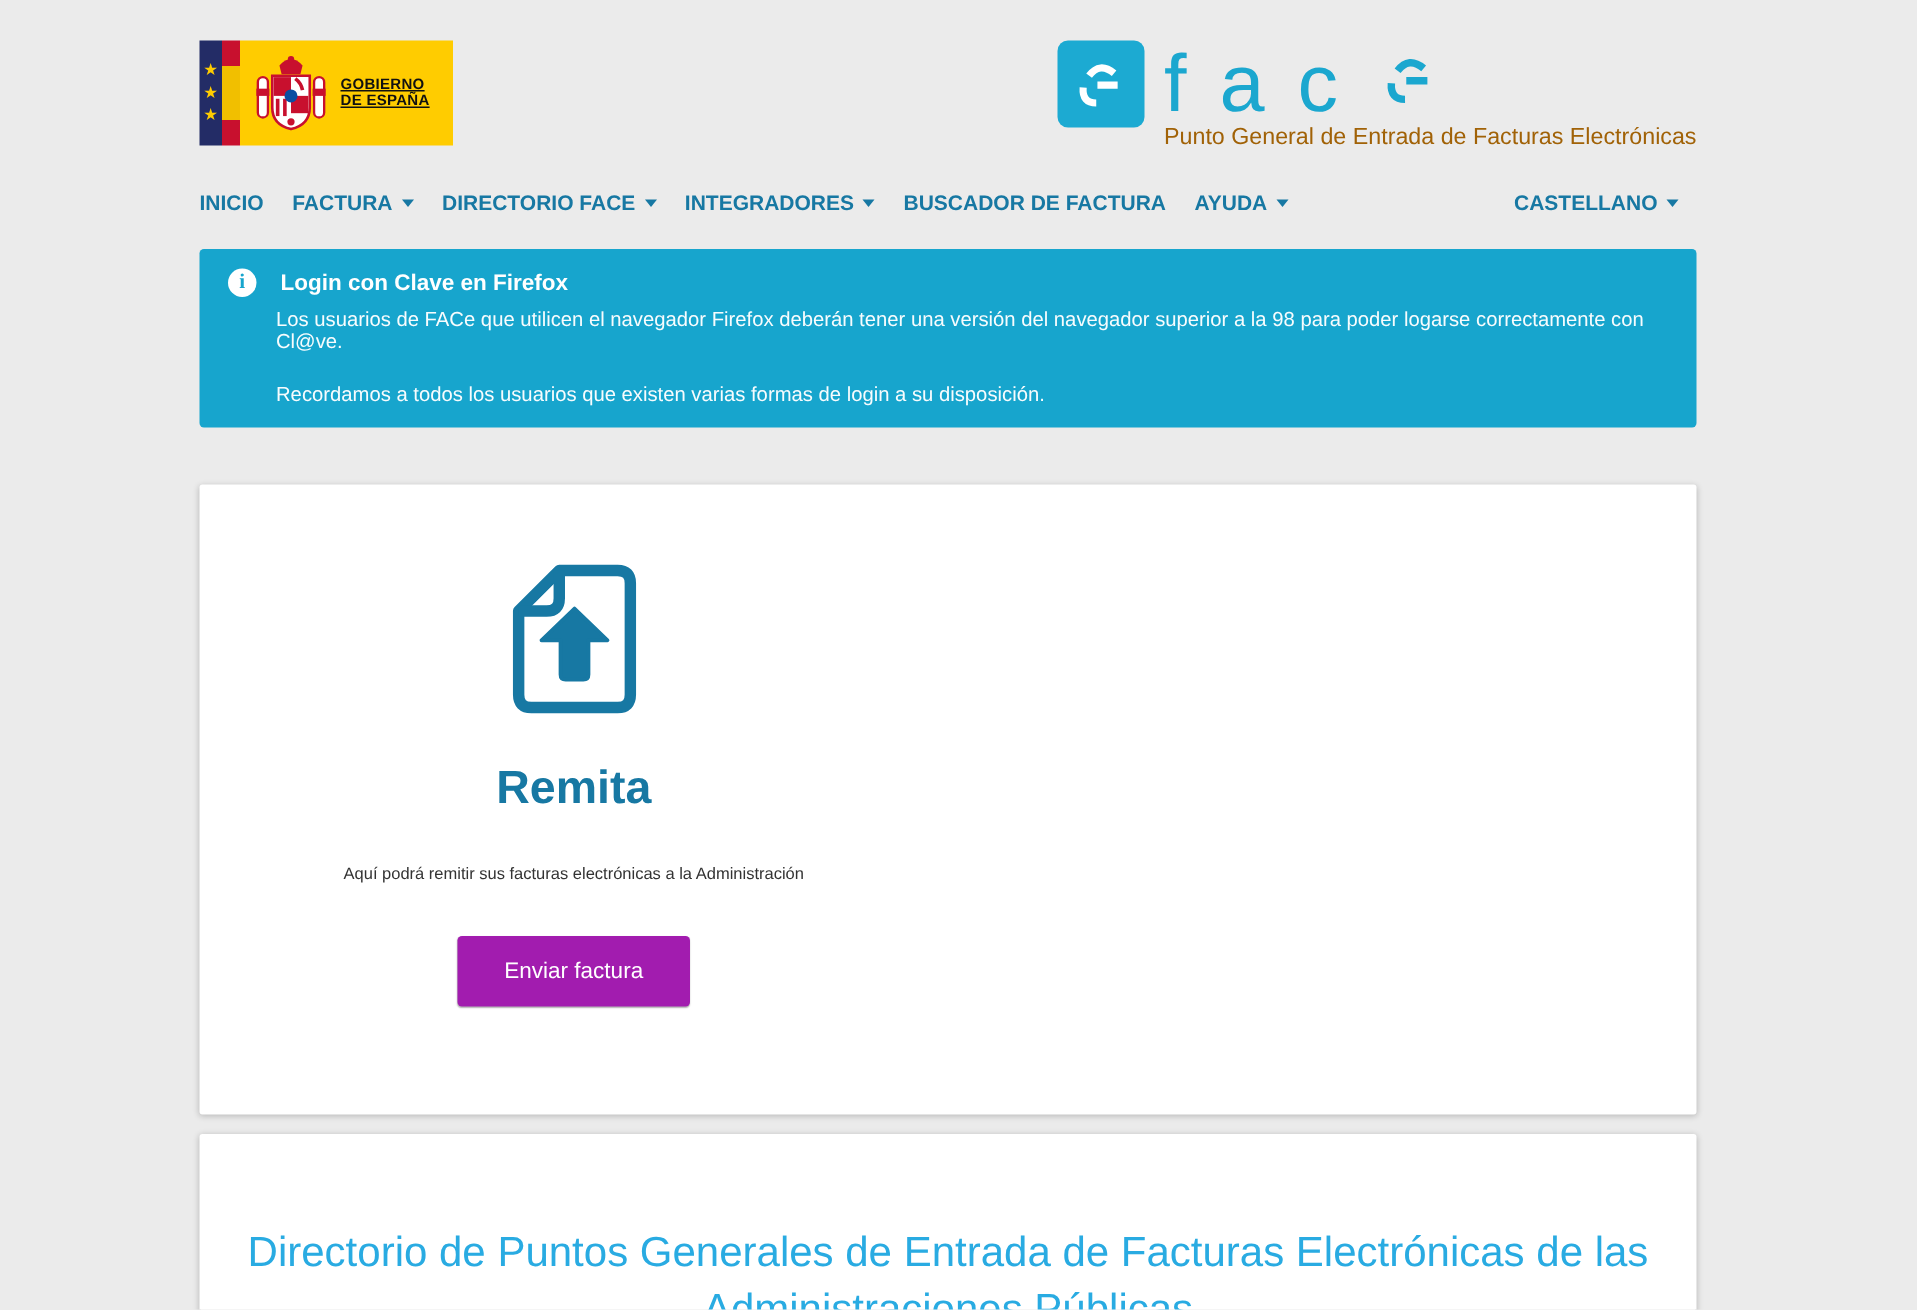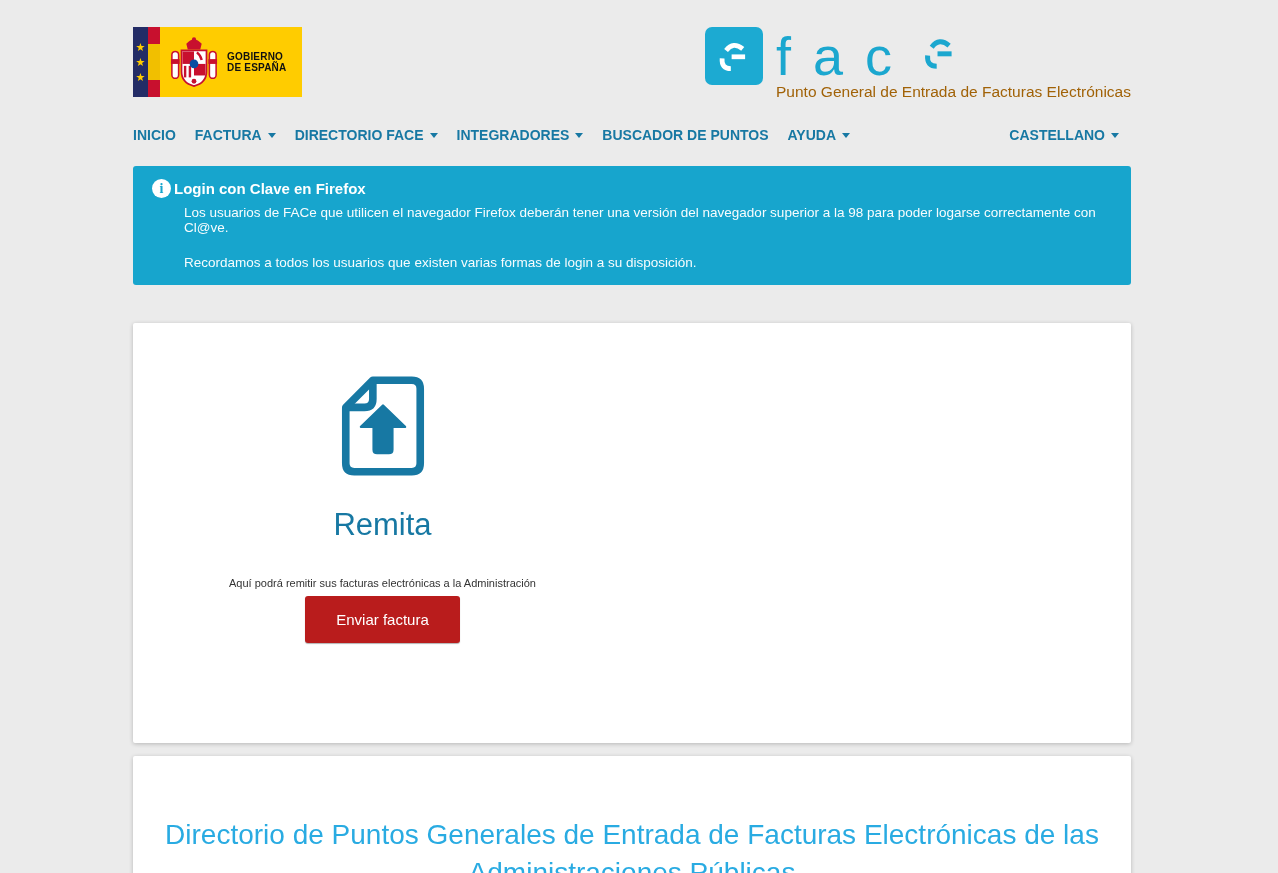--- a/index.html
+++ b/index.html
@@ -14,52 +14,52 @@
   
   header { display:flex; justify-content:space-between; align-items:flex-start; padding-top:27px; }
 
   .gov-logo { display:flex; width:169px; height:70px; cursor:pointer; }
   .eu-strip { width:15px; background:#232c66; display:flex; flex-direction:column; align-items:center; justify-content:center; gap:5px; }
   .eu-strip .star { color:#ffcc00; font-size:11px; line-height:10px; }
   .flag-strip { width:12px; display:flex; flex-direction:column; }
   .flag-strip .r { flex:0 0 17px; background:#c8102e; }
   .flag-strip .y { flex:1; background:#f1bf00; }
   .gov-field { flex:1; background:#ffcc00; display:flex; align-items:center; padding-left:9px; }
-  .gov-text { margin-left:8px; font-size:10px; font-weight:bold; line-height:11.5px; color:#111; letter-spacing:.2px; }
+  .gov-text { margin-left:8px; font-size:10px; font-weight:bold; line-height:11.5px; color:#111; letter-spacing:.2px;text-decoration:underline; }
 
   .face-brand { display:flex; align-items:flex-start; cursor:pointer; }
   .face-icon { width:58px; height:58px; background:#1caad2; border-radius:7px; flex:0 0 auto; display:flex; align-items:center; justify-content:center; }
   .face-right { margin-left:13px; }
   .face-word { display:flex; align-items:flex-end; height:52px; color:#1ba7cf; }
   .face-word .letters { font-size:54px; line-height:46px; letter-spacing:22px; font-weight:normal;text-align:center; }
   .face-word svg { margin-left:2px; margin-bottom:2px; }
   .face-tagline { margin-top:4px; color:#a16207; font-size:15.5px; white-space:nowrap; }
 
   
   nav { display:flex; align-items:center; margin-top:26px; }
   nav a { color:#1778a3; font-weight:bold; font-size:14px; text-decoration:none; margin-right:19px; display:flex; align-items:center; cursor:pointer; }
   nav a.lang { margin-left:auto; margin-right:12px; }
   .caret { display:inline-block; width:0; height:0; margin-left:6px; border-left:4px solid transparent; border-right:4px solid transparent; border-top:5px solid #1778a3; }
 
   
   .banner { margin-top:23px; background:#17a5cd; border-radius:3px; padding:13px 20px 15px 19px; color:#fff; }
   .banner-head { display:flex; align-items:center; }
   .info-icon { width:19px; height:19px; border-radius:50%; background:#fff; color:#17a5cd; font-family:"Liberation Serif", serif; font-weight:bold; font-size:14px; line-height:19px; text-align:center; flex:0 0 auto; }
-  .banner-title { margin-left:3px; font-size:15px; font-weight:bold; }
+  .banner-title { margin-left:16px; font-size:15px; font-weight:bold; }
   .banner-line { margin-left:32px; margin-top:7px; font-size:13.5px; line-height:15px; color:rgba(255,255,255,.97); }
   .banner-line:last-child { margin-top:20px; }
 
   
   .card { background:#fff; border-radius:2px; box-shadow:0 1px 4px rgba(0,0,0,.22); }
 
   .actions { margin-top:38px; height:420px; display:flex; padding-top:50px; }
   .action-col { width:50%; text-align:center; }
-  .action-col h2 { margin-top:28px; font-size:31px; color:#1778a3; font-weight:normal; }
+  .action-col h2 { margin-top:28px; font-size:31px; color:#1778a3; font-weight:bold; }
   .action-col p { margin:28px auto 0; max-width:450px; font-size:11px; line-height:25px; color:#333; }
-  .action-btn { background:#b91c1c; color:#fff; border:none; border-radius:3px; font-family:"Liberation Sans", sans-serif; font-size:15px; padding:15px 31px; cursor:pointer; box-shadow:0 1px 1px rgba(0,0,0,.3); }
+  .action-btn { margin-top:28px; background:#a21caf; color:#fff; border:none; border-radius:3px; font-family:"Liberation Sans", sans-serif; font-size:15px; padding:15px 31px; cursor:pointer; box-shadow:0 1px 1px rgba(0,0,0,.3); }
 
   .directory { margin-top:13px; height:400px; padding-top:60px; }
   .directory h2 { color:#29abe2; font-weight:normal; font-size:28px; line-height:38px; text-align:center; max-width:940px; margin:0 auto; }
 
   .doc-icon { display:block; margin:0 auto; }
 </style>
 </head>
 <body>
 
 <div class="container">
@@ -132,21 +132,21 @@
       </a>
     <a>
         <span>DIRECTORIO FACE</span>
         <span class="caret"></span>
       </a>
     <a>
         <span>INTEGRADORES</span>
         <span class="caret"></span>
       </a>
     <a>
-        <span>BUSCADOR DE PUNTOS</span>
+        <span>BUSCADOR DE FACTURA</span>
       </a>
     <a>
         <span>AYUDA</span>
         <span class="caret"></span>
       </a>
     <a class="lang">
         <span>CASTELLANO</span>
         <span class="caret"></span>
       </a>
   </nav>

